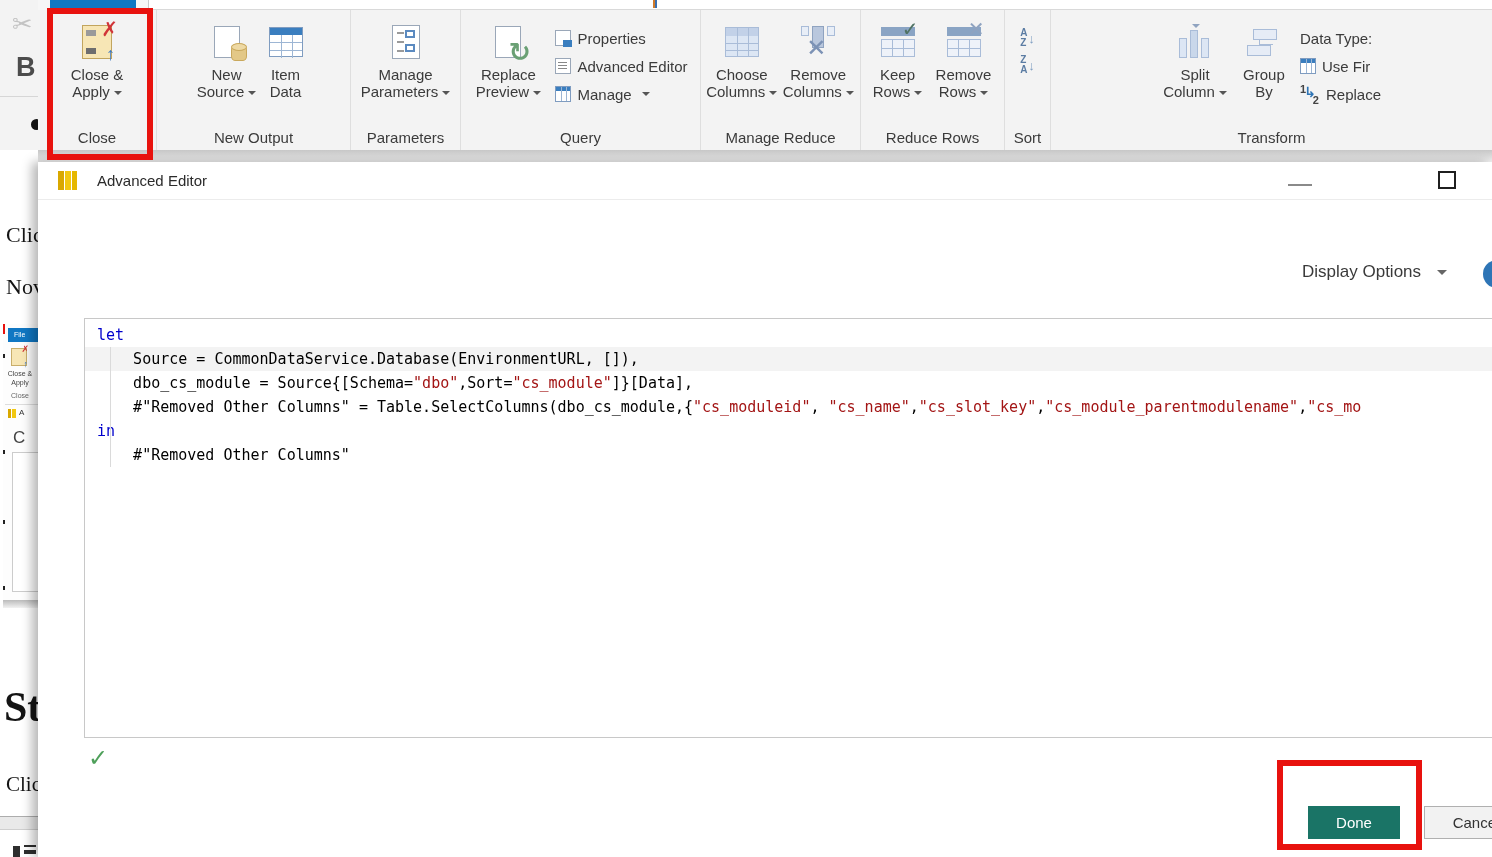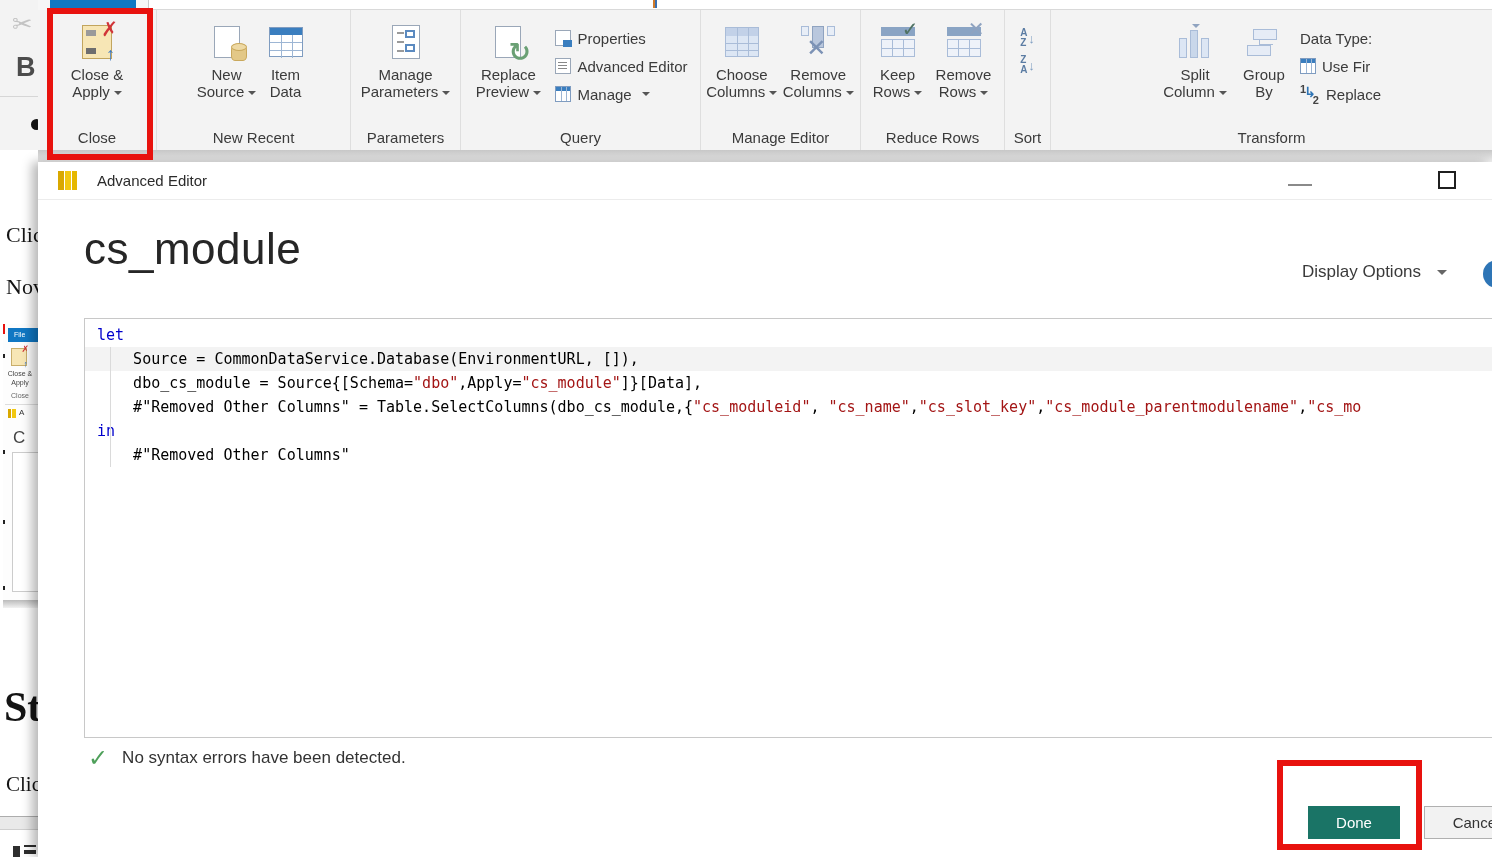--- a/index.html
+++ b/index.html
@@ -282,21 +282,21 @@
               <span class="hd"></span>
               <span class="gl" style="left:11px;top:7px;width:1px;height:23px"></span>
               <span class="gl" style="left:22px;top:7px;width:1px;height:23px"></span>
               <span class="gl" style="left:0;top:14px;width:100%;height:1px"></span>
               <span class="gl" style="left:0;top:22px;width:100%;height:1px"></span>
             </span>
           </div>
         <span class="bl">Item</span>
         <span class="bl">Data</span>
       </div>
-      <div class="grp-label">New Recent</div>
+      <div class="grp-label">New Output</div>
     </div>
 
 
     <div class="grp" style="width:110px">
       <div class="bigbtn" style="width:100px">
         <div class="icw">
             <span class="ic ic-params">
               <span class="d" style="top:6px"></span>
               <span class="d" style="top:15px"></span>
               <span class="d" style="top:24px"></span>
@@ -358,21 +358,21 @@
             <span class="ic ic-remcol">
               <span class="side" style="left:0"></span>
               <span class="side" style="right:0"></span>
               <span class="col"></span>
               <span class="x"></span>
             </span>
           </div>
         <span class="bl">Remove</span>
         <span class="bl"><span>Columns</span><span class="car"></span></span>
       </div>
-      <div class="grp-label">Manage Editor</div>
+      <div class="grp-label">Manage Reduce</div>
     </div>
 
     <div class="grp" style="width:144px">
       <div class="bigbtn" style="width:60px">
         <div class="icw">
             <span class="ic ic-rows">
               <span class="band"></span>
               <span class="grid"></span>
               <span class="mark keep"></span>
             </span>
@@ -458,41 +458,39 @@
 <div class="red-rect" id="red1"></div>
 
 <div id="dialog">
   <div class="titlebar">
     <span class="pbi-ic"></span>
     <span class="dlg-title">Advanced Editor</span>
     <span class="win-min"></span>
     <span class="win-max"></span>
   </div>
 
-  <div class="qtitle">cs_module</div>
 
   <div class="dispopts">
     <span>Display Options</span>
     <span class="car"></span>
   </div>
   <div class="help-circle"></div>
 
   <div id="codebox">
     <div class="indent-guide"></div>
     <div>
         <div class="code-line"><span class="tk-kw">let</span></div>
         <div class="code-line hl"><span class="tk-pl">    Source = CommonDataService.Database(EnvironmentURL, []),</span></div>
-        <div class="code-line"><span class="tk-pl">    dbo_cs_module = Source{[Schema=</span><span class="tk-str">"dbo"</span><span class="tk-pl">,Apply=</span><span class="tk-str">"cs_module"</span><span class="tk-pl">]}[Data],</span></div>
+        <div class="code-line"><span class="tk-pl">    dbo_cs_module = Source{[Schema=</span><span class="tk-str">"dbo"</span><span class="tk-pl">,Sort=</span><span class="tk-str">"cs_module"</span><span class="tk-pl">]}[Data],</span></div>
         <div class="code-line"><span class="tk-pl">    #"Removed Other Columns" = Table.SelectColumns(dbo_cs_module,{</span><span class="tk-str">"cs_moduleid"</span><span class="tk-pl">, </span><span class="tk-str">"cs_name"</span><span class="tk-pl">,</span><span class="tk-str">"cs_slot_key"</span><span class="tk-pl">,</span><span class="tk-str">"cs_module_parentmodulename"</span><span class="tk-pl">,</span><span class="tk-str">"cs_mo</span></div>
         <div class="code-line"><span class="tk-kw">in</span></div>
         <div class="code-line"><span class="tk-pl">    #"Removed Other Columns"</span></div>
       </div>
   </div>
 
   <div class="statusrow">
     <span class="ok-check"></span>
-    <span class="status-text">No syntax errors have been detected.</span>
   </div>
 
   <div class="btn-done">Done</div>
   <div class="btn-cancel">Cancel</div>
   <div id="red2"></div>
 </div>
 
 </body></html>

